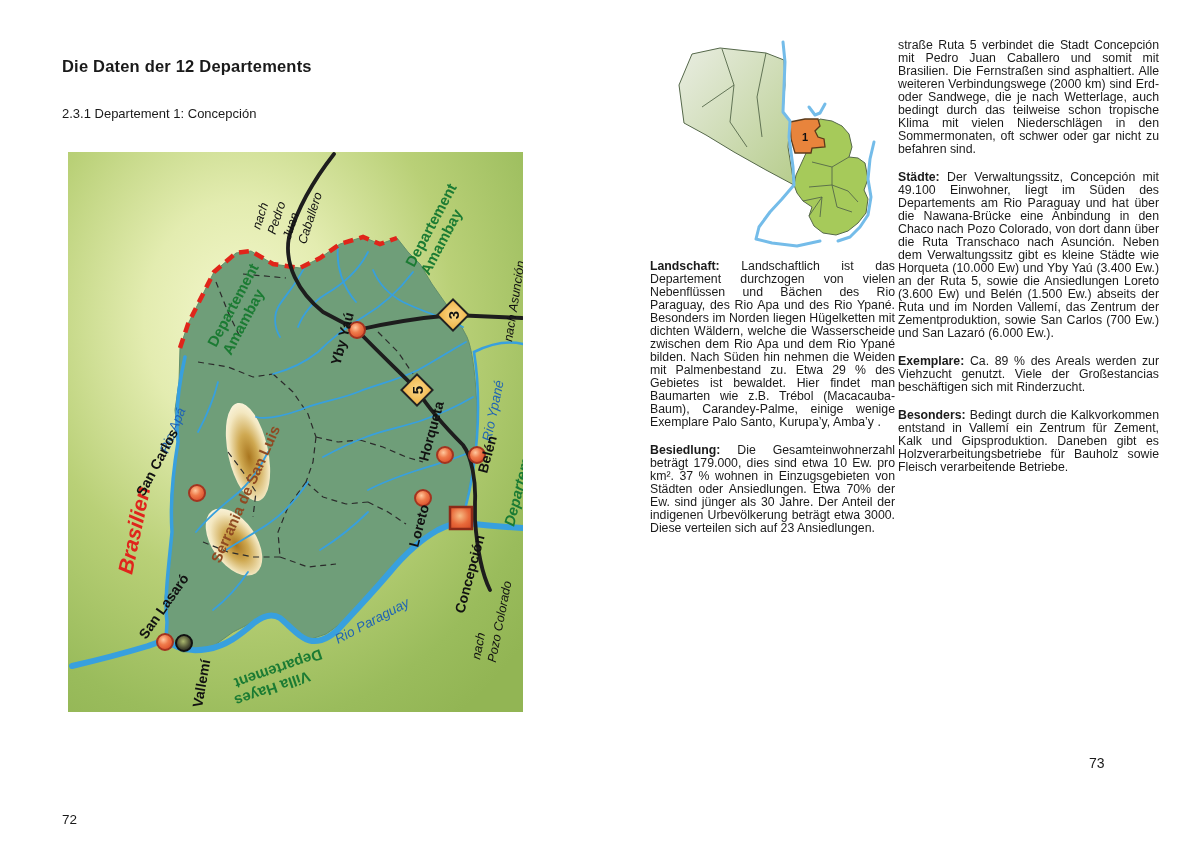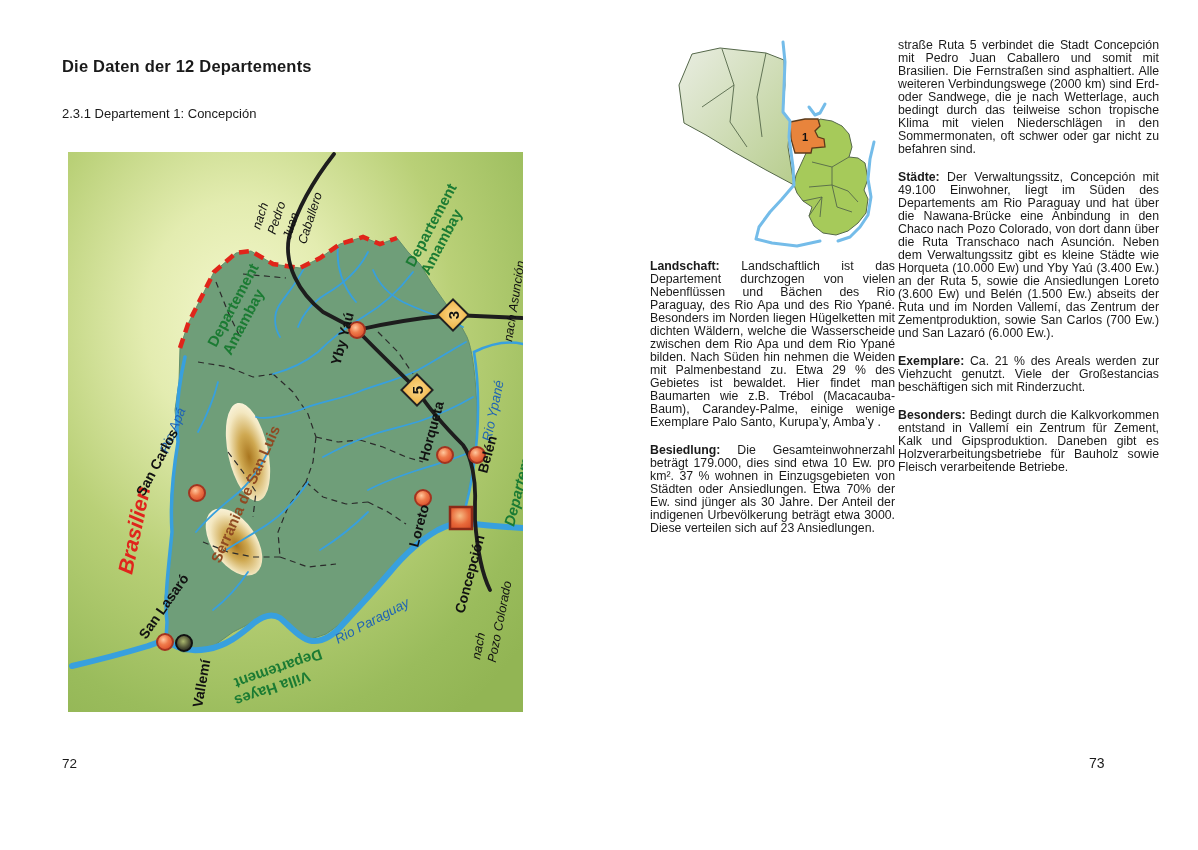--- a/index.html
+++ b/index.html
@@ -3,21 +3,21 @@
 <meta charset="utf-8">
 <style>
   html,body { margin:0; padding:0; }
   body {
     width:1198px; height:850px; background:#ffffff; position:relative;
     font-family:"Liberation Sans", sans-serif; color:#1a1a1a; overflow:hidden;
   }
   .abs { position:absolute; }
   #title   { left:62px; top:57px;  font-size:16.5px; font-weight:bold; letter-spacing:.2px; }
   #heading { left:62px; top:106px; font-size:13px;   font-weight:normal; }
-  #pagenum-left  { left:62px;   top:756px; font-size:13.5px; }
+  #pagenum-left  { left:62px;   top:812px; font-size:13.5px; }
   #pagenum-right { left:1089px; top:755px; font-size:14px;  }
   #map-wrap     { left:68px;  top:152px; width:455px; height:560px; }
   #minimap-wrap { left:662px; top:27px;  width:226px; height:227px; }
   .col { font-size:12.3px; line-height:13px; text-align:justify; }
   #col1 { left:650px; top:260px; width:245px; }
   #col2 { left:898px; top:39px;  width:261px; }
   .col p { margin:0 0 14.9px 0; }
   .col b { font-weight:bold; }
   svg text { font-family:"Liberation Sans", sans-serif; }
   .town-label { font-weight:bold; fill:#111111; font-size:14px; }
@@ -237,17 +237,17 @@
 </div>
 
 <div class="abs col" id="col1">
   <p><b>Landschaft:</b> <span>Landschaftlich ist das Departement durchzogen von vielen Nebenflüssen und Bächen des Rio Paraguay, des Rio Apa und des Rio Ypané. Besonders im Norden liegen Hügelketten mit dichten Wäldern, welche die Wasserscheide zwischen dem Rio Apa und dem Rio Ypané bilden. Nach Süden hin nehmen die Weiden mit Palmenbestand zu. Etwa 29 % des Gebietes ist bewaldet. Hier findet man Baumarten wie z.B. Trébol (Macacauba-Baum), Carandey-Palme, einige wenige Exemplare Palo Santo, Kurupa’y, Amba’y .</span></p>
   <p><b>Besiedlung:</b> <span>Die Gesamteinwohnerzahl beträgt 179.000, dies sind etwa 10 Ew. pro km². 37 % wohnen in Einzugsgebieten von Städten oder Ansiedlungen. Etwa 70% der Ew. sind jünger als 30 Jahre. Der Anteil der indigenen Urbevölkerung beträgt etwa 3000. Diese verteilen sich auf 23 Ansiedlungen.</span></p>
 </div>
 
 <div class="abs col" id="col2">
   <p><span>straße Ruta 5 verbindet die Stadt Concepción mit Pedro Juan Caballero und somit mit Brasilien. Die Fernstraßen sind asphaltiert. Alle weiteren Verbindungswege (2000 km) sind Erd- oder Sandwege, die je nach Wetterlage, auch bedingt durch das teilweise schon tropische Klima mit vielen Niederschlägen in den Sommermonaten, oft schwer oder gar nicht zu befahren sind.</span></p>
   <p><b>Städte:</b> <span>Der Verwaltungssitz, Concepción mit 49.100 Einwohner, liegt im Süden des Departements am Rio Paraguay und hat über die Nawana-Brücke eine Anbindung in den Chaco nach Pozo Colorado, von dort dann über die Ruta Transchaco nach Asunción. Neben dem Verwaltungssitz gibt es kleine Städte wie Horqueta (10.000 Ew) und Yby Yaú (3.400 Ew.) an der Ruta 5, sowie die Ansiedlungen Loreto (3.600 Ew) und Belén (1.500 Ew.) abseits der Ruta und im Norden Vallemí, das Zentrum der Zementproduktion, sowie San Carlos (700 Ew.) und San Lazaró (6.000 Ew.).</span></p>
-  <p><b>Exemplare:</b> <span>Ca. 21 % des Areals werden zur Viehzucht genutzt. Viele der Großestancias beschäftigen sich mit Rinderzucht.</span></p>
+  <p><b>Exemplare:</b> <span>Ca. 89 % des Areals werden zur Viehzucht genutzt. Viele der Großestancias beschäftigen sich mit Rinderzucht.</span></p>
   <p><b>Besonders:</b> <span>Bedingt durch die Kalkvorkommen entstand in Vallemí ein Zentrum für Zement, Kalk und Gipsproduktion. Daneben gibt es Holzverarbeitungsbetriebe für Bauholz sowie Fleisch verarbeitende Betriebe.</span></p>
 </div>
 
 <div class="abs" id="pagenum-right">73</div>
 
 </body></html>

